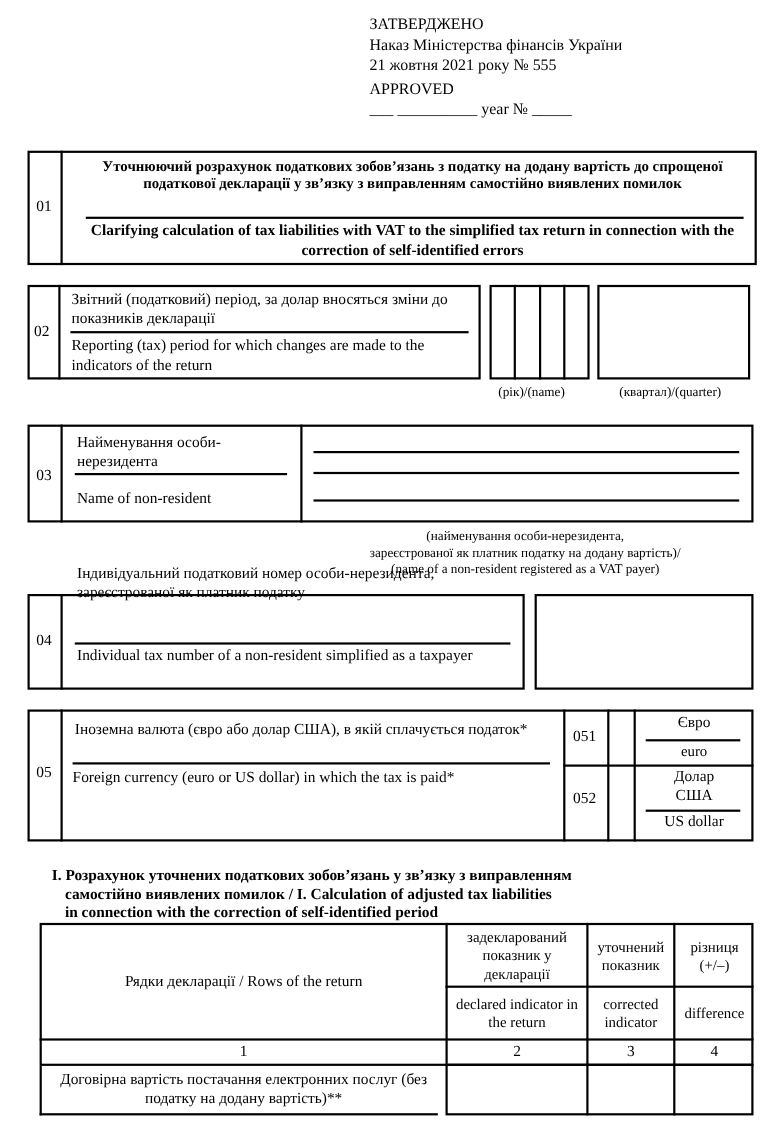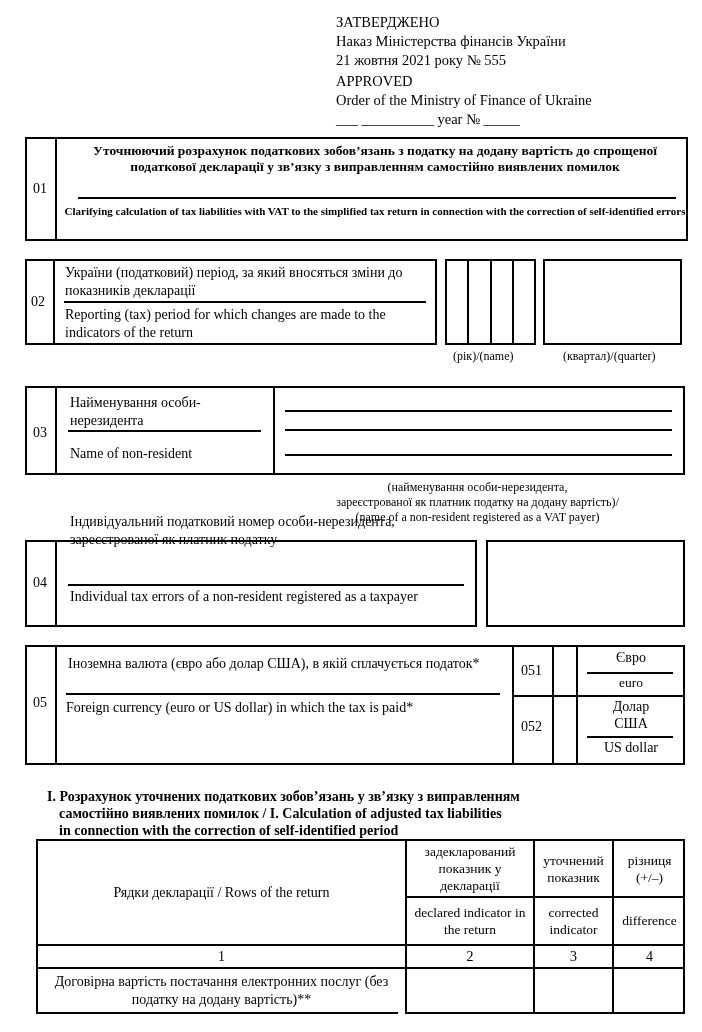--- a/index.html
+++ b/index.html
@@ -21,35 +21,34 @@
           text-align: center; font-size: 14px; line-height: 18px; box-sizing: border-box; }
 </style>
 </head>
 <body>
 
 <div class="abs approval" style="left:336px; top:13px;">
   <div>ЗАТВЕРДЖЕНО</div>
   <div>Наказ Міністерства фінансів України</div>
   <div>21 жовтня 2021 року № 555</div>
   <div style="margin-top:2px;">APPROVED</div>
-  <div>Order of the Ministry of Finance of Ukraine</div>
   <div>___  __________ year № _____</div>
 </div>
 
 <div class="box" style="left:25px; top:137px; width:663px; height:104px;"></div>
 <div class="vline" style="left:55px; top:137px; height:104px;"></div>
 <div class="code" style="left:33px; top:181px;">01</div>
 <div class="abs center bold" style="left:80px; top:143px; width:590px; font-size:13.5px; line-height:16px;">Уточнюючий розрахунок податкових зобов’язань з податку на додану вартість до спрощеної податкової декларації у зв’язку з виправленням самостійно виявлених помилок</div>
 <div class="hline" style="left:78px; top:197px; width:598px;"></div>
-<div class="abs center bold" style="left:64px; top:202px; width:622px; font-size:11px; line-height:18px;">Clarifying calculation of tax liabilities with VAT to the simplified tax return in connection with the correction of self-identified errors</div>
+<div class="abs center bold" style="left:64px; top:202px; width:622px; font-size:14px; line-height:18px;">Clarifying calculation of tax liabilities with VAT to the simplified tax return in connection with the correction of self-identified errors</div>
 
 <div class="box" style="left:25px; top:259px; width:412px; height:86px;"></div>
 <div class="vline" style="left:53px; top:259px; height:86px;"></div>
 <div class="code" style="left:31px; top:294px;">02</div>
-<div class="lbl" style="left:65px; top:264px; width:360px;">України (податковий) період, за який вносяться зміни до показників декларації</div>
+<div class="lbl" style="left:65px; top:264px; width:360px;">Звітний (податковий) період, за долар вносяться зміни до показників декларації</div>
 <div class="hline" style="left:64px; top:301px; width:362px;"></div>
 <div class="lbl" style="left:65px; top:306px; width:365px;">Reporting (tax) period for which changes are made to the indicators of the return</div>
 
 <div class="box" style="left:445px; top:259px; width:91px; height:86px;"></div>
 <div class="field" style="left:447px; top:261px; width:20px; height:82px;"></div>
 <div class="vline" style="left:467px; top:259px; height:86px;"></div>
 <div class="field" style="left:469px; top:261px; width:20px; height:82px;"></div>
 <div class="vline" style="left:490px; top:259px; height:86px;"></div>
 <div class="field" style="left:492px; top:261px; width:20px; height:82px;"></div>
 <div class="vline" style="left:512px; top:259px; height:86px;"></div>
@@ -73,21 +72,21 @@
   <div>(найменування особи-нерезидента,</div>
   <div>зареєстрованої як платник податку на додану вартість)/</div>
   <div>(name of a non-resident registered as a VAT payer)</div>
 </div>
 
 <div class="box" style="left:25px; top:540px; width:452px; height:87px;"></div>
 <div class="vline" style="left:55px; top:540px; height:87px;"></div>
 <div class="code" style="left:33px; top:575px;">04</div>
 <div class="lbl" style="left:70px; top:513px; width:395px;">Індивідуальний податковий номер особи-нерезидента, зареєстрованої як платник податку</div>
 <div class="hline" style="left:68px; top:584px; width:396px;"></div>
-<div class="lbl" style="left:70px; top:588px; width:380px;">Individual tax errors of a non-resident registered as a taxpayer</div>
+<div class="lbl" style="left:70px; top:588px; width:380px;">Individual tax number of a non-resident simplified as a taxpayer</div>
 <div class="box" style="left:486px; top:540px; width:199px; height:87px;"></div>
 
 <div class="box" style="left:25px; top:645px; width:660px; height:120px;"></div>
 <div class="vline" style="left:55px; top:645px; height:120px;"></div>
 <div class="code" style="left:33px; top:695px;">05</div>
 <div class="lbl" style="left:68px; top:655px; width:420px;">Іноземна валюта (євро або долар США), в якій сплачується податок*</div>
 <div class="hline" style="left:66px; top:693px; width:434px;"></div>
 <div class="lbl" style="left:66px; top:699px; width:430px;">Foreign currency (euro or US dollar) in which the tax is paid*</div>
 <div class="vline" style="left:512px; top:645px; height:120px;"></div>
 <div class="vline" style="left:552px; top:645px; height:120px;"></div>

